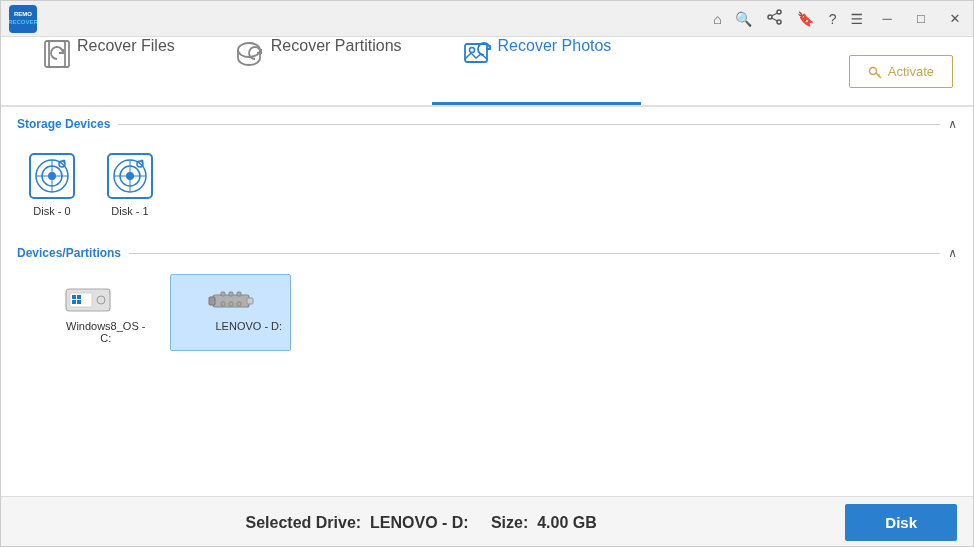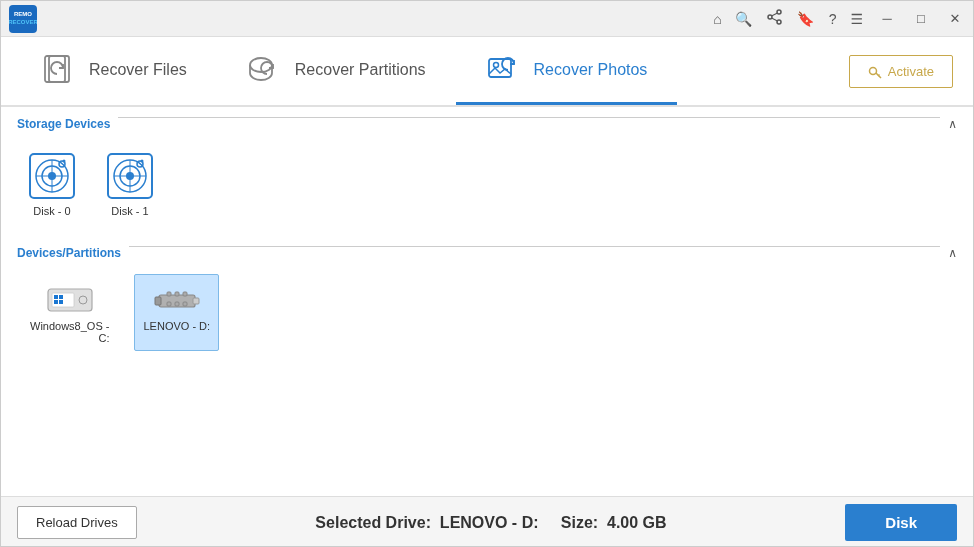--- a/index.html
+++ b/index.html
@@ -58,22 +58,20 @@
     .tabbar {
       display: flex;
       align-items: stretch;
       background: #ffffff;
       height: 70px;
       border-bottom: 2px solid #e0e0e0;
       padding: 0 10px;
     }
     .tab {
       display: flex;
-      align-items: center;
-      gap: 12px;
       padding: 0 30px;
       cursor: pointer;
       border-bottom: 3px solid transparent;
       color: #555;
       font-size: 16px;
       font-weight: 400;
     }
     .tab.active {
       border-bottom: 3px solid #2a7fcf;
       color: #2a7fcf;
@@ -133,20 +131,21 @@
       margin-left: 0;
     }
     .section-chevron {
       color: #555;
       font-size: 12px;
       margin-left: 8px;
       cursor: pointer;
     }
     .section-header-row {
       display: flex;
+      align-items: center;
       width: 100%;
     }
 
     
     .items-row {
       display: flex;
       gap: 16px;
       padding: 4px 4px 8px 4px;
     }
     .disk-item {
@@ -183,21 +182,22 @@
       border-color: #7db9e8;
     }
     .partition-icon {
       width: 48px;
       height: 36px;
     }
     .partition-label {
       font-size: 11px;
       color: #333;
       margin-top: 3px;
-      text-align: right;
+      text-align: center;
+      margin-left: 36px;
     }
 
     
     .bottombar {
       display: flex;
       align-items: center;
       height: 52px;
       background: #f5f5f5;
       border-top: 1px solid #ddd;
       padding: 0 16px;
@@ -395,23 +395,20 @@
           <rect x="40" y="17" width="6" height="6" rx="1" fill="#ccc" stroke="#999" stroke-width="1"></rect>
         </svg>
         <span class="partition-label">LENOVO - D:</span>
       </div>
 
     </div>
   </div>
 </div>
 
 <div class="bottombar">
-  <button class="reload-btn">
-    <span>Reload Drives</span>
-  </button>
   <div class="status-text">
     <span>Selected Drive:</span>
     &nbsp;<span>LENOVO - D:</span>
     &nbsp;&nbsp;&nbsp;
     <span>Size:</span>
     &nbsp;<span>4.00 GB</span>
   </div>
   <button class="scan-btn">
     <span>Disk</span>
   </button>

